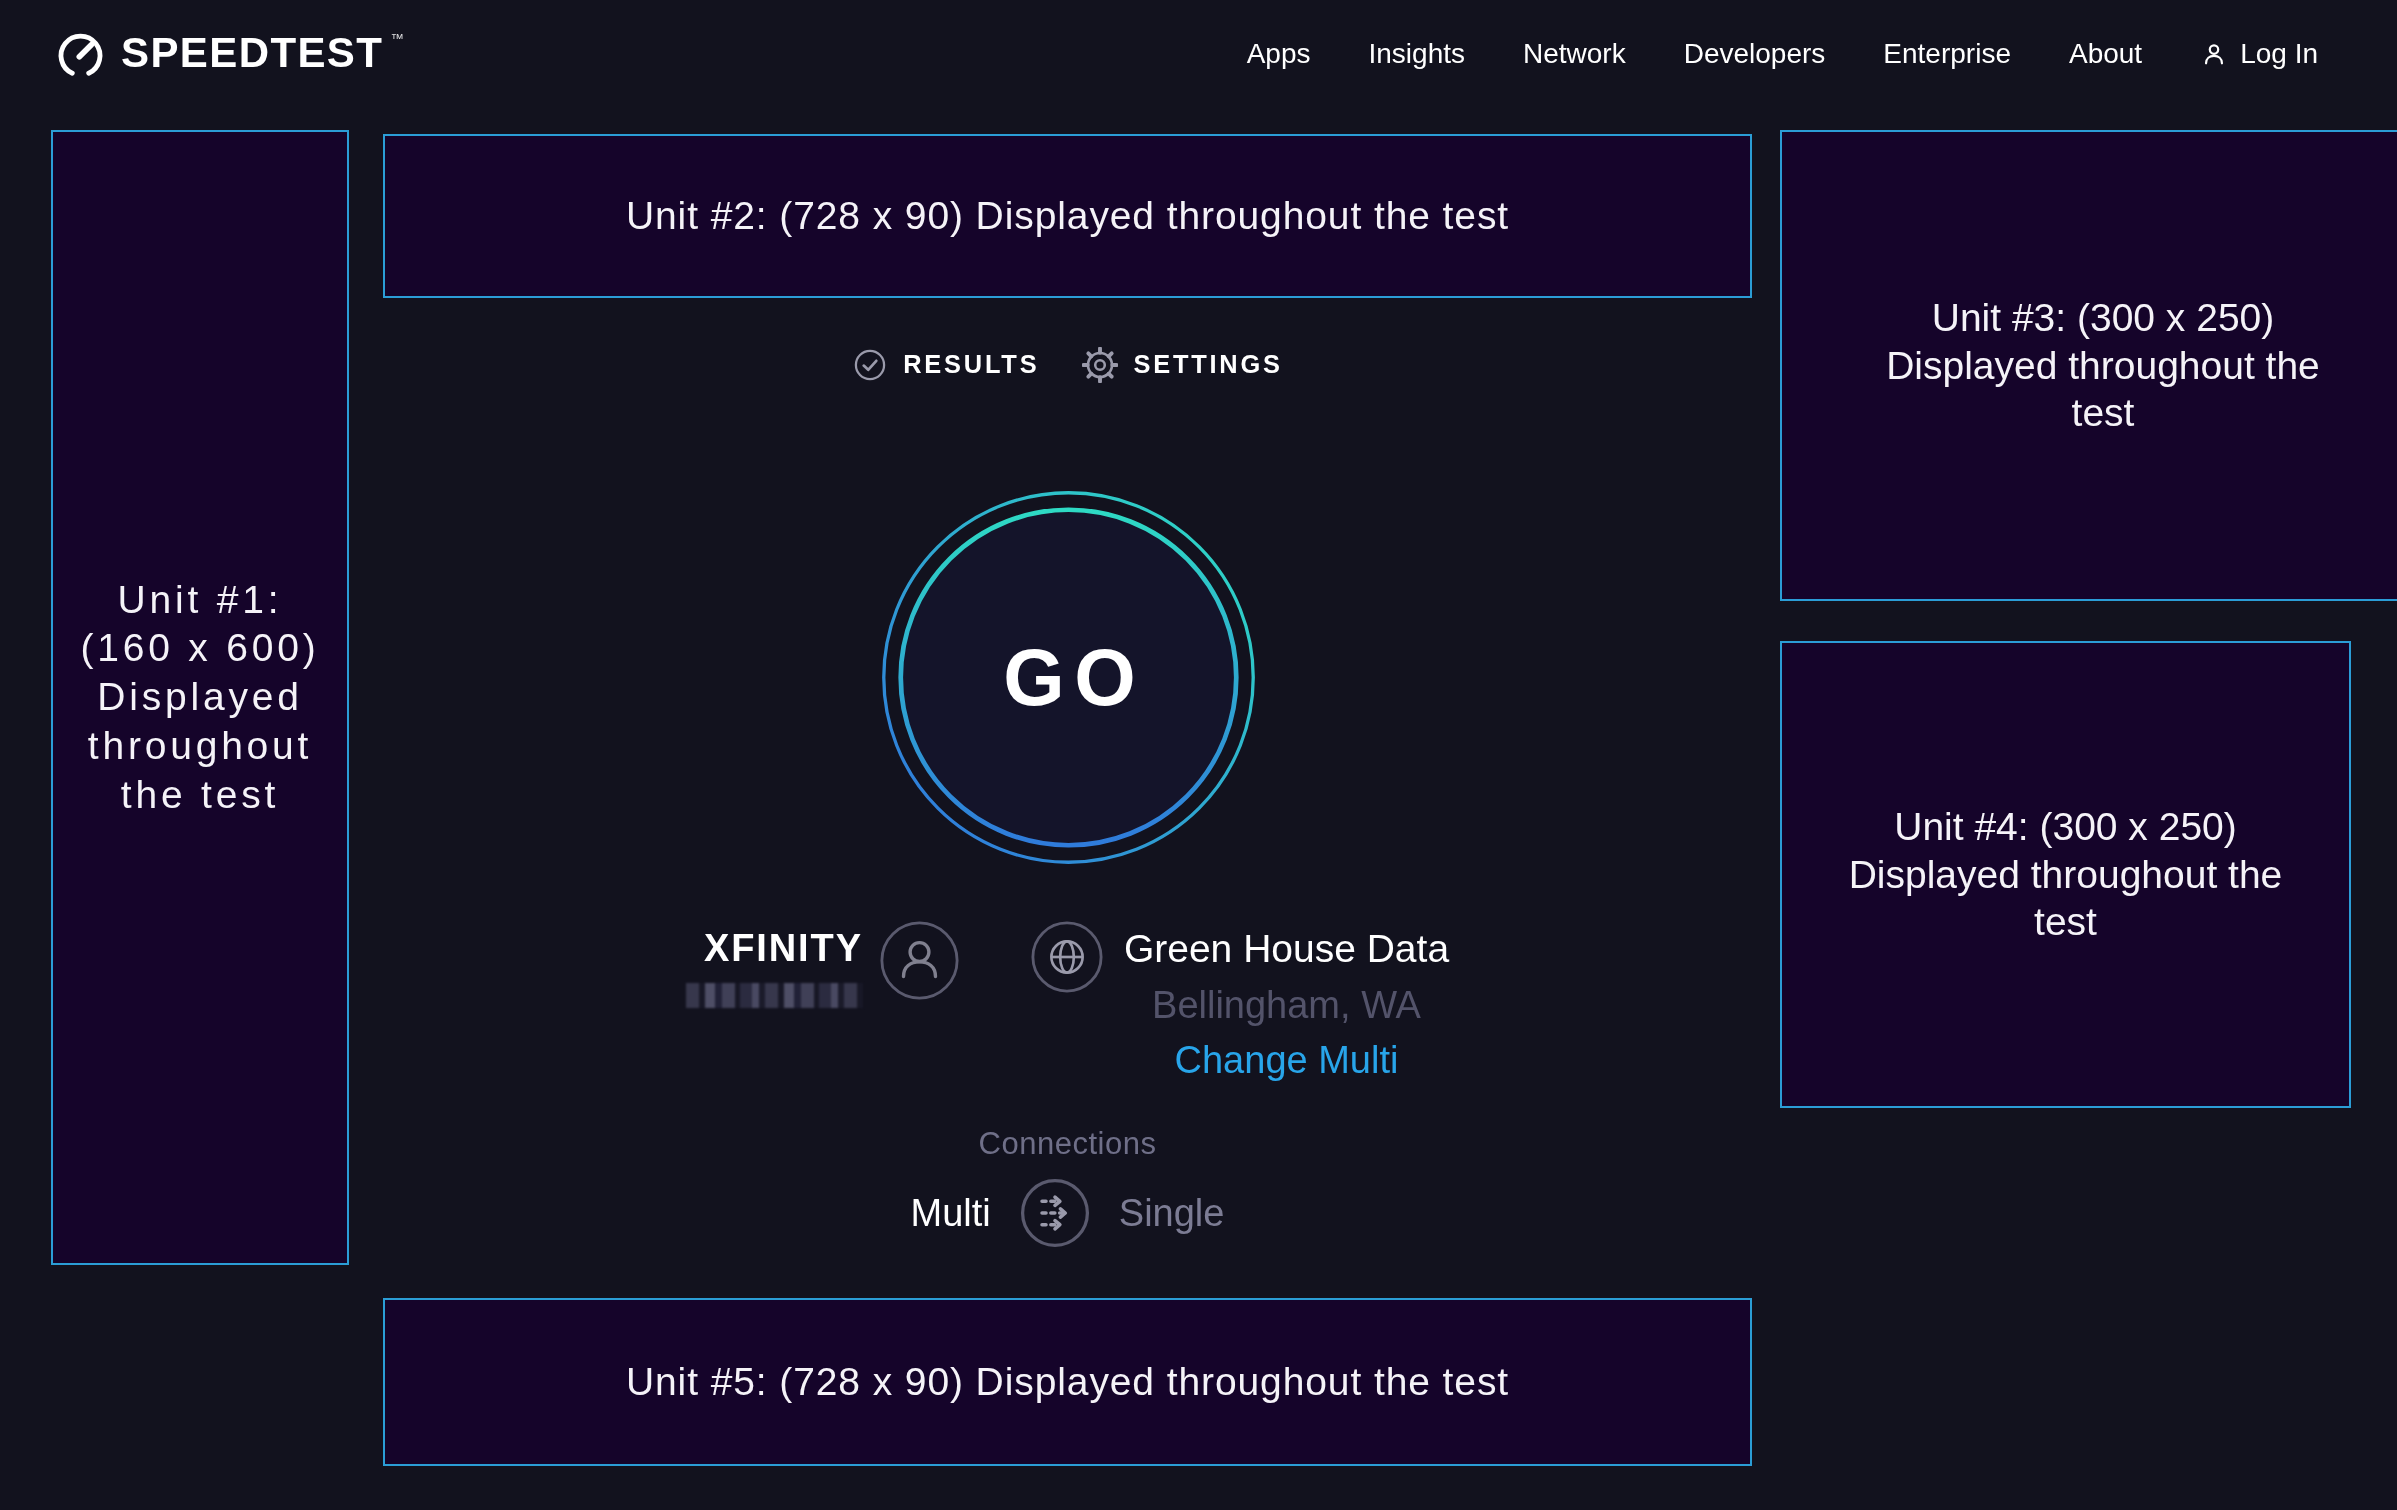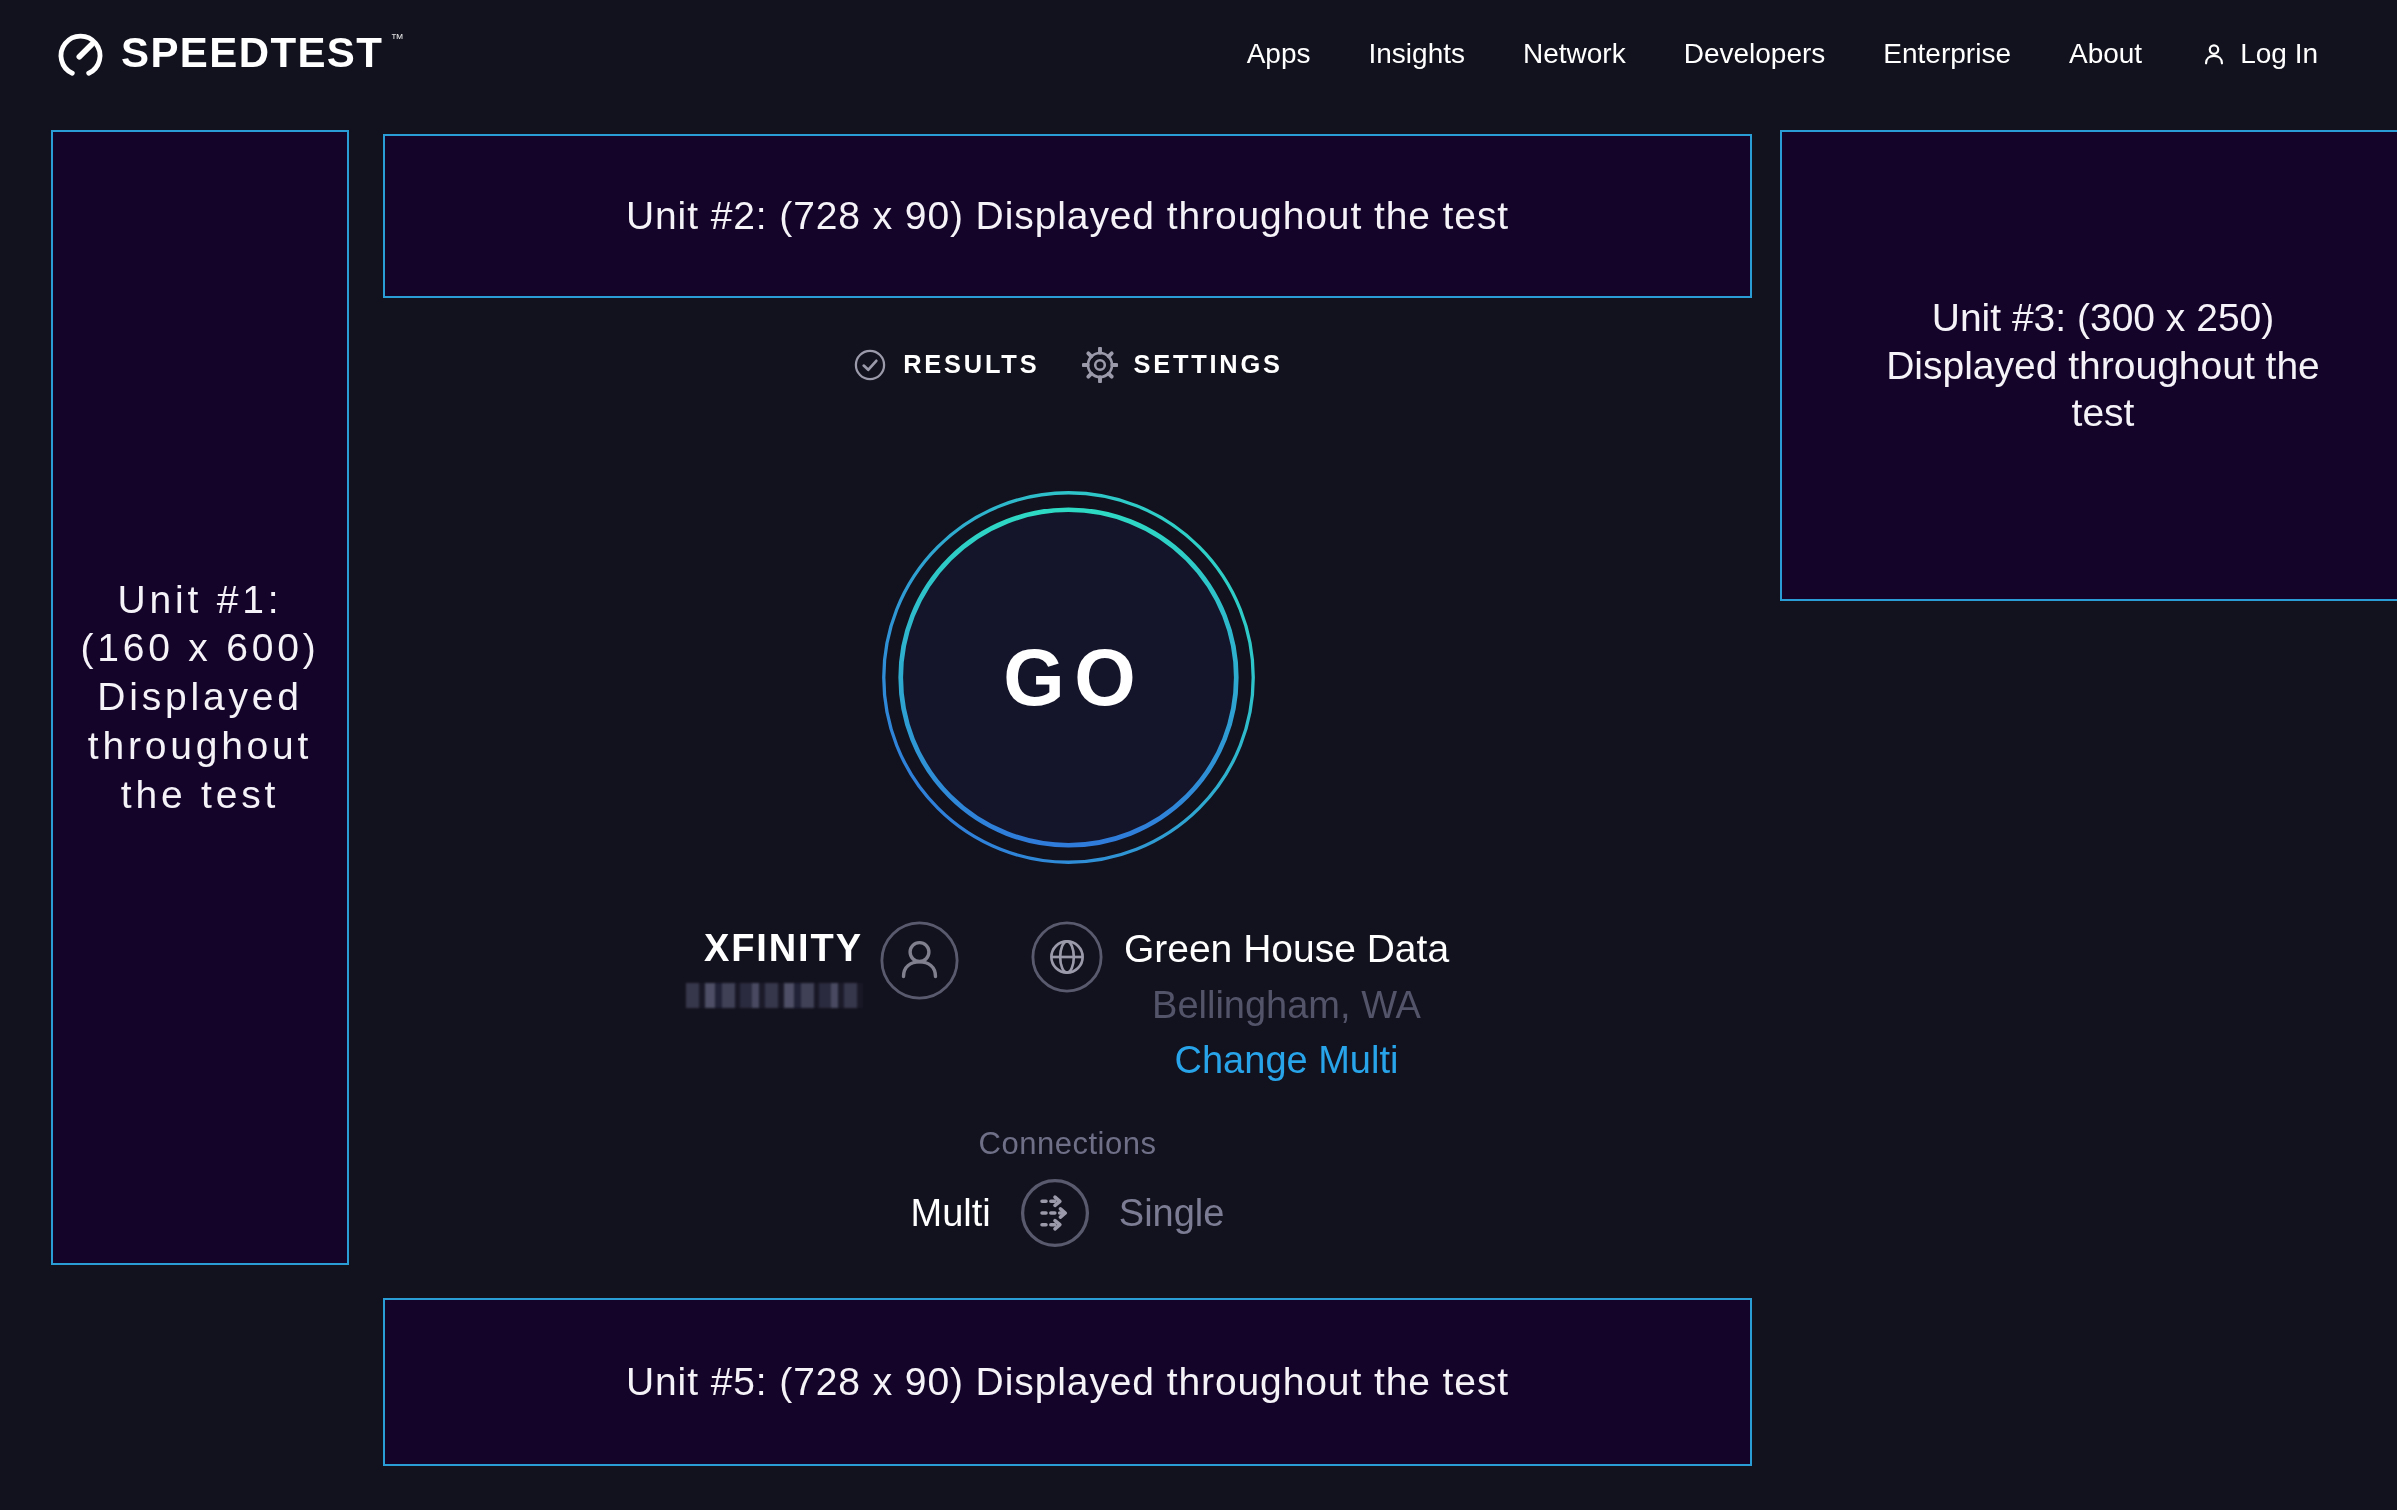--- a/index.html
+++ b/index.html
@@ -135,20 +135,23 @@
   </header>
 
   <div class="ad" id="ad1">
     <span class="ad-label">Unit #1: (160 x 600) Displayed throughout the test</span>
   </div>
   <div class="ad" id="ad2">
     <span class="ad-label">Unit #2: (728 x 90) Displayed throughout the test</span>
   </div>
   <div class="ad" id="ad3">
     <span class="ad-label">Unit #3: (300 x 250) Displayed throughout the test</span>
+  </div>
+  <div class="ad" id="ad4">
+    <span class="ad-label">Unit #4: (300 x 250) Displayed throughout the test</span>
   </div>
   <div class="ad" id="ad5">
     <span class="ad-label">Unit #5: (728 x 90) Displayed throughout the test</span>
   </div>
 
   <div class="tabs">
     <div class="tab">
       <svg width="36" height="36" viewBox="0 0 24 24" fill="none">
         <circle cx="12" cy="12" r="9.4" stroke="#9a9aab" stroke-width="1.5"></circle>
         <path d="M7.8 12.4 L10.8 15.2 L16.2 9.2" stroke="#9a9aab" stroke-width="1.8" stroke-linecap="round" stroke-linejoin="round"></path>

